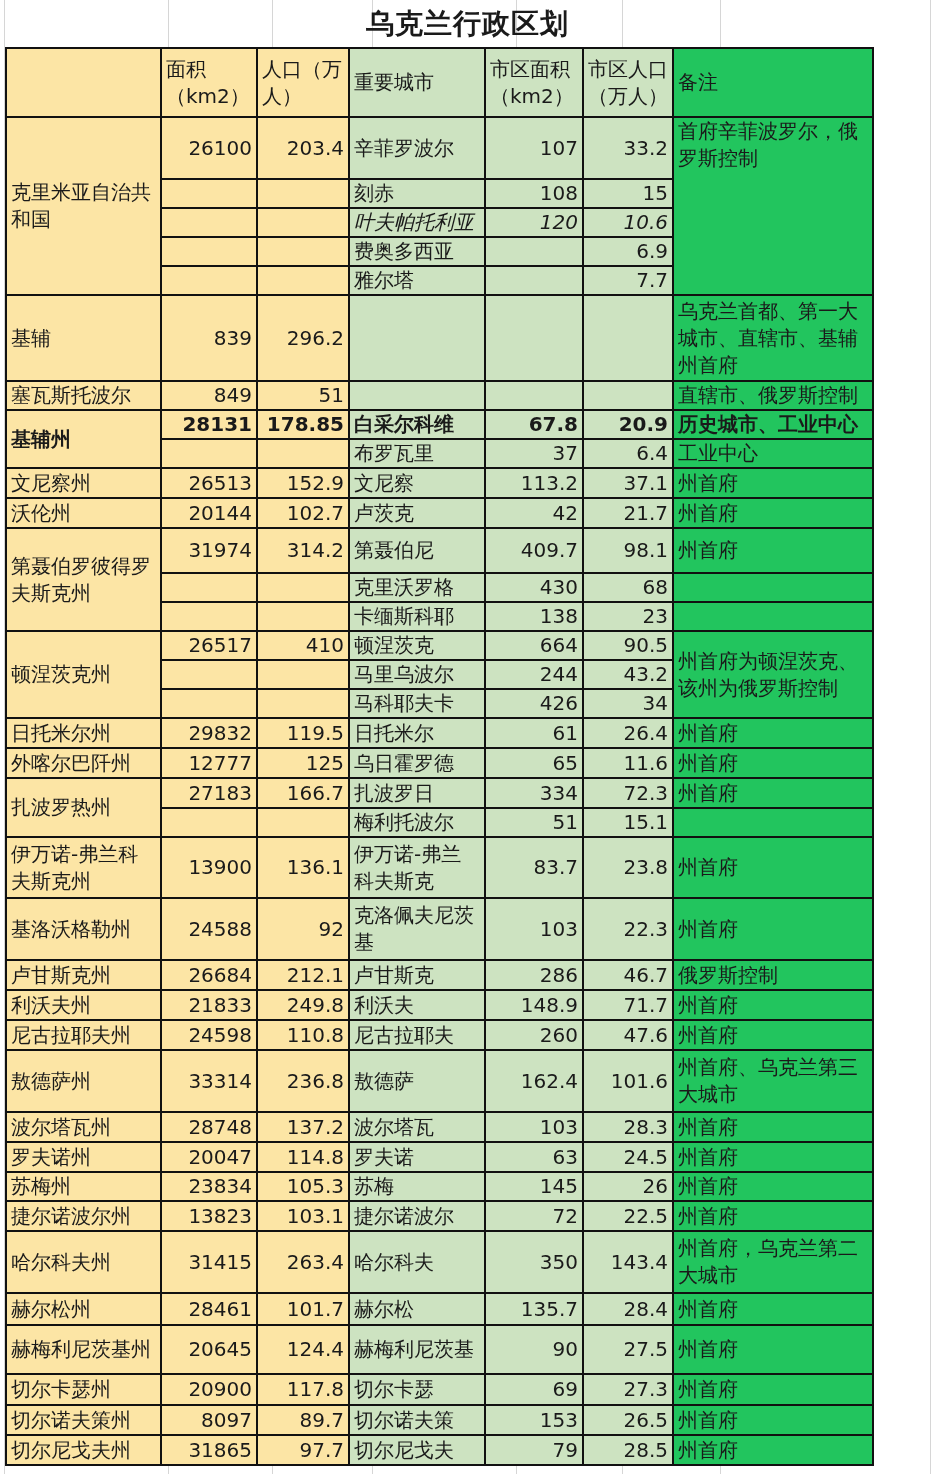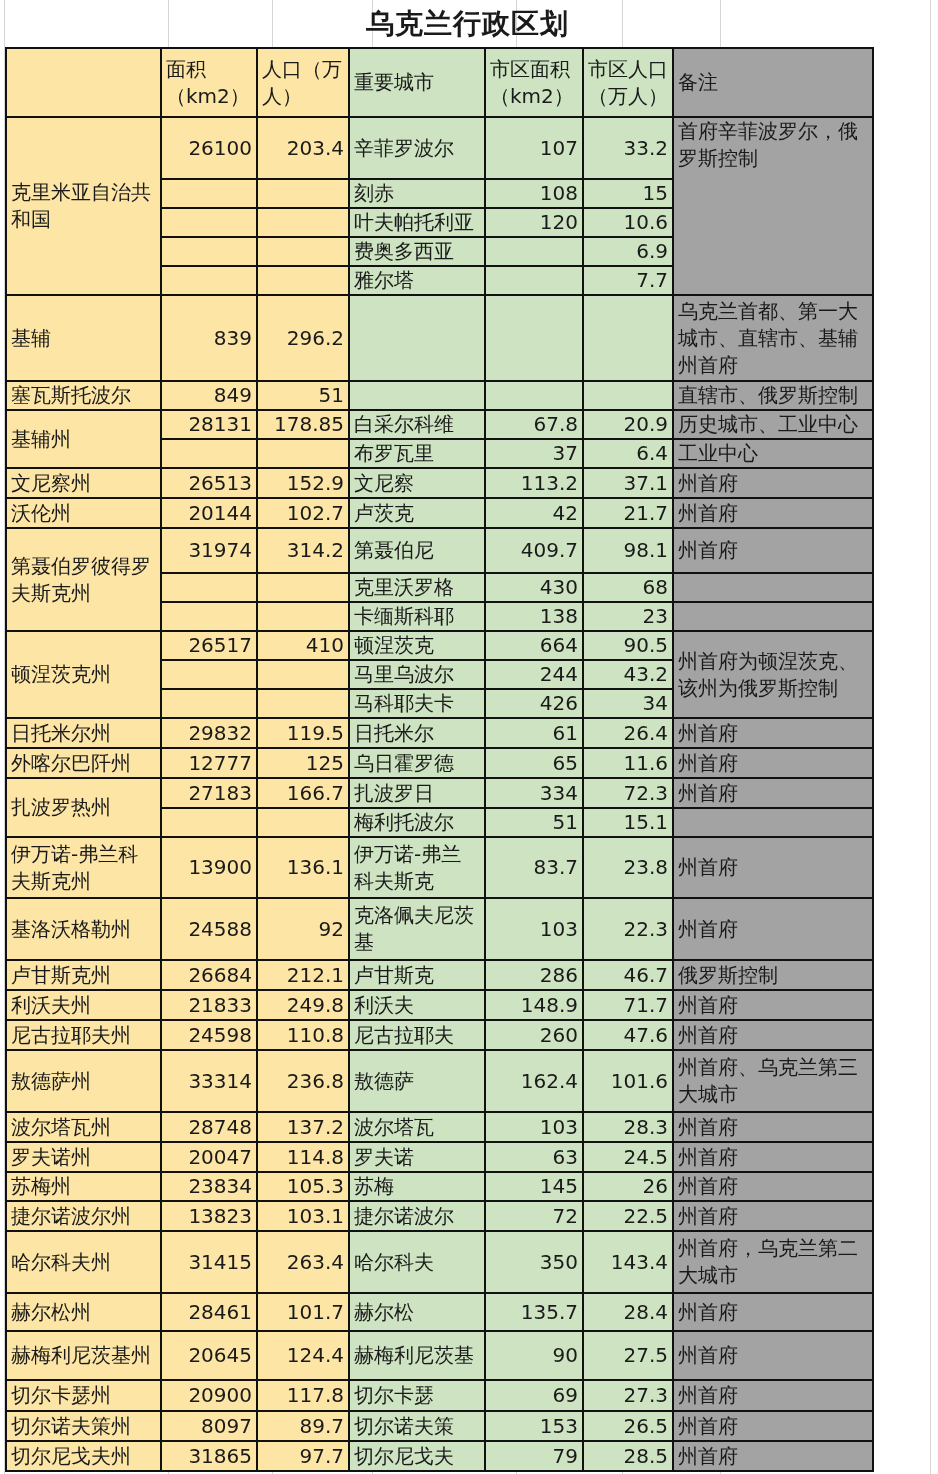--- a/index.html
+++ b/index.html
@@ -7,21 +7,21 @@
          font-family:"DejaVu Sans", "Liberation Sans", sans-serif; color:#1a1a1a; }
   .vline { position:absolute; top:0; bottom:0; width:1px; background:#d6d6d6; }
   .title { position:absolute; left:5px; top:0; width:925px; height:48px;
     display:flex; align-items:center; justify-content:center;
     font-size:28px; font-weight:bold; letter-spacing:1px; }
   table { position:absolute; left:5px; top:47px; border-collapse:collapse; table-layout:fixed; }
   td { border:2px solid #111; padding:0 4px; font-size:20px; line-height:27px;
        overflow:hidden; vertical-align:middle; }
   td.y { background:#fce5a5; }
   td.g { background:#cde3c1; }
-  td.w { background:#a3a3a3; }
+  td.w { background:#22c55e; }
   td.num { text-align:right; font-size:20px; }
   td.top { vertical-align:top; }
   td.hdr { font-size:20px; line-height:27px; }
   .c1{width:155px}.c2{width:96px}.c3{width:92px}.c4{width:136px}.c5{width:98px}.c6{width:90px}.c7{width:200px}
 </style>
 </head>
 <body>
 
 <div class="vline" style="left:4px"></div>
 <div class="vline" style="left:168px"></div>
@@ -65,21 +65,21 @@
         <td class="g num">33.2</td>
         <td class="w top" rowspan="5">首府辛菲波罗尔，俄罗斯控制</td>
       </tr>
       <tr style="height: 28px;">
         <td class="y num"></td>
         <td class="y num"></td>
         <td class="g">刻赤</td>
         <td class="g num">108</td>
         <td class="g num">15</td>
       </tr>
-      <tr style="height: 28px;">
+      <tr style="height: 28px; font-style: italic;">
         <td class="y num"></td>
         <td class="y num"></td>
         <td class="g">叶夫帕托利亚</td>
         <td class="g num">120</td>
         <td class="g num">10.6</td>
       </tr>
       <tr style="height: 28px;">
         <td class="y num"></td>
         <td class="y num"></td>
         <td class="g">费奥多西亚</td>
@@ -104,21 +104,21 @@
       </tr>
       <tr style="height: 29px;">
         <td class="y" rowspan="1">塞瓦斯托波尔</td>
         <td class="y num">849</td>
         <td class="y num">51</td>
         <td class="g"></td>
         <td class="g num"></td>
         <td class="g num"></td>
         <td class="w" rowspan="1">直辖市、俄罗斯控制</td>
       </tr>
-      <tr style="height: 22px;">
+      <tr style="height: 22px; font-weight: bold;">
         <td class="y" rowspan="2">基辅州</td>
         <td class="y num">28131</td>
         <td class="y num">178.85</td>
         <td class="g">白采尔科维</td>
         <td class="g num">67.8</td>
         <td class="g num">20.9</td>
         <td class="w">历史城市、工业中心</td>
       </tr>
       <tr style="height: 29px;">
         <td class="y num"></td>
@@ -321,21 +321,21 @@
       </tr>
       <tr style="height: 62px;">
         <td class="y" rowspan="1">哈尔科夫州</td>
         <td class="y num">31415</td>
         <td class="y num">263.4</td>
         <td class="g">哈尔科夫</td>
         <td class="g num">350</td>
         <td class="g num">143.4</td>
         <td class="w" rowspan="1">州首府，乌克兰第二大城市</td>
       </tr>
-      <tr style="height: 38px; margin-left: 20px;">
+      <tr style="height: 32px; margin-left: 20px;">
         <td class="y" rowspan="1">赫尔松州</td>
         <td class="y num">28461</td>
         <td class="y num">101.7</td>
         <td class="g">赫尔松</td>
         <td class="g num">135.7</td>
         <td class="g num">28.4</td>
         <td class="w" rowspan="1">州首府</td>
       </tr>
       <tr style="height: 49px;">
         <td class="y" rowspan="1">赫梅利尼茨基州</td>

